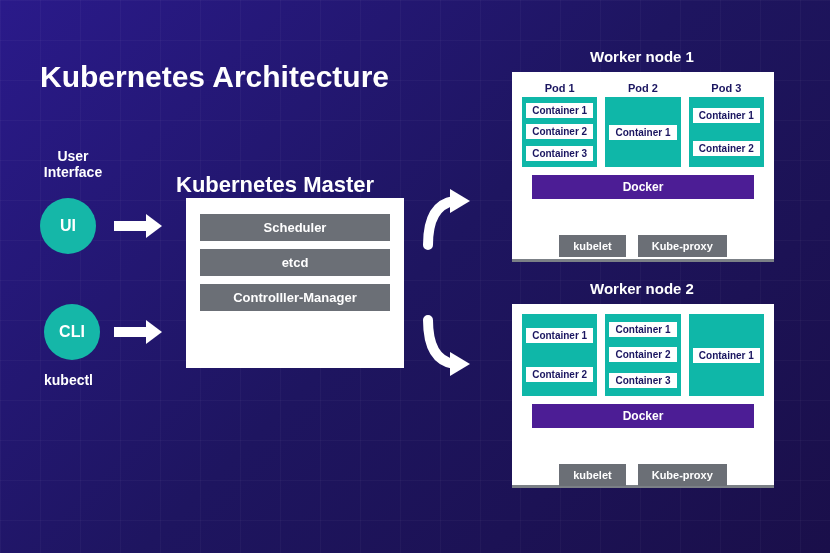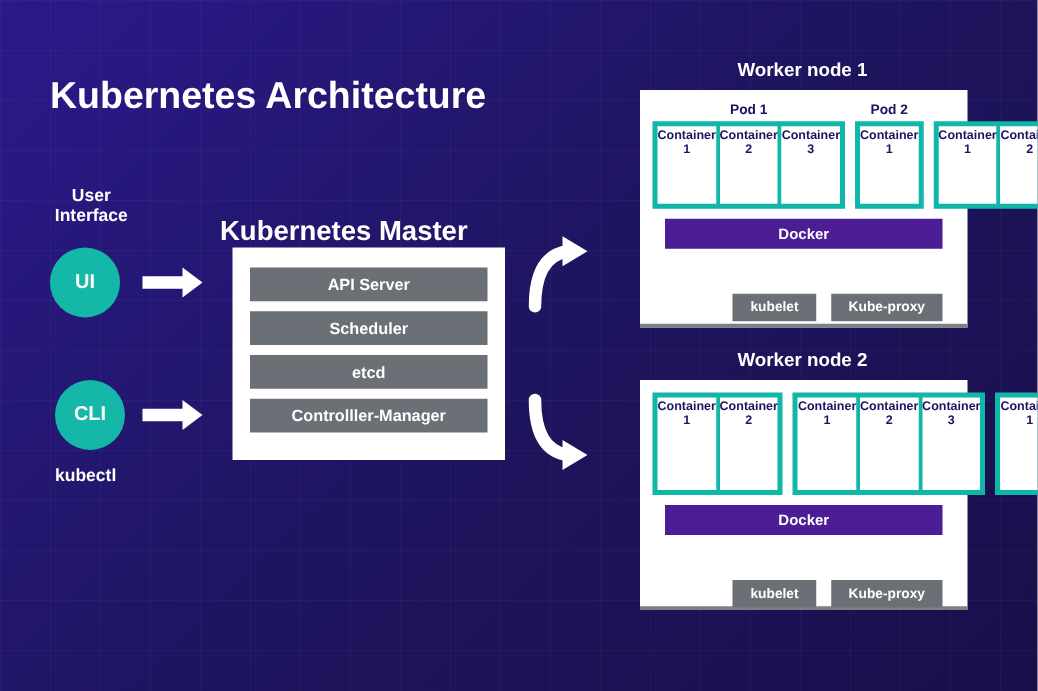--- a/index.html
+++ b/index.html
@@ -122,21 +122,21 @@
     color: #1a1560;
     font-size: 11px;
     font-weight: 700;
     text-align: center;
     margin-bottom: 3px;
   }
   .pod-body {
     background: #0fb7a8;
     flex: 1;
     display: flex;
-    flex-direction: row;
+    flex-direction: column;
     justify-content: space-around;
     gap: 3px;
     padding: 4px;
     min-height: 70px;
   }
   .container-cell {
     background: #fff;
     color: #1a1560;
     font-size: 10px;
     font-weight: 600;
@@ -148,21 +148,21 @@
     color: #fff;
     text-align: center;
     font-weight: 700;
     font-size: 12px;
     padding: 5px 0;
     margin: 0 10px 8px 10px;
   }
   .svc-row {
     display: flex;
     gap: 12px;
-    justify-content: flex-end;
+    justify-content: center;
     padding: 0 10px;
     margin-top: 36px;
   }
   .svc {
     background: #6b6f76;
     color: #fff;
     font-weight: 700;
     font-size: 11px;
     padding: 5px 14px;
   }
@@ -197,21 +197,20 @@
   <div class="shaft"></div>
     <div class="head"></div>
 </div>
 <div class="arrow-right" style="top:320px; left:114px;">
   <div class="shaft"></div>
     <div class="head"></div>
 </div>
 
 <div class="master-title">Kubernetes Master</div>
 <div class="master">
-  <div class="master-row">API Server</div>
   <div class="master-row">Scheduler</div>
   <div class="master-row">etcd</div>
   <div class="master-row">Controlller-Manager</div>
 </div>
 
 <svg class="curved-arrow" style="top:185px; left:420px;" viewBox="0 0 50 70">
   <path d="M 8 60 Q 8 20 34 16" stroke="#fff" stroke-width="10" fill="none" stroke-linecap="round"></path>
   <polygon points="30,4 50,16 30,28" fill="#fff"></polygon>
 </svg>
 <svg class="curved-arrow" style="top:310px; left:420px;" viewBox="0 0 50 70">

